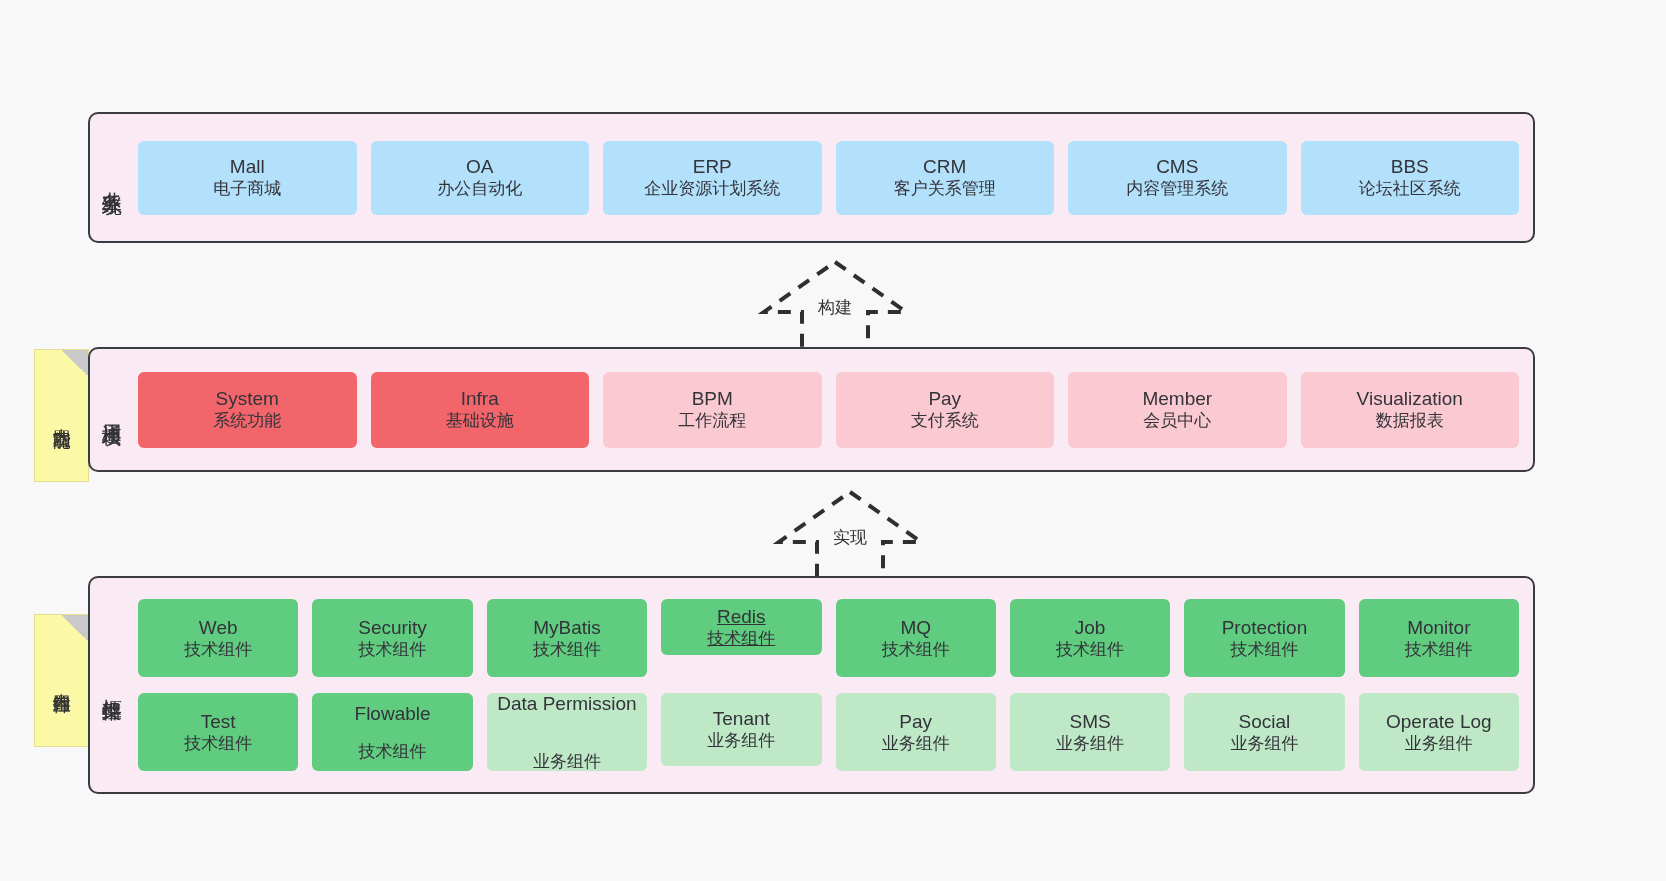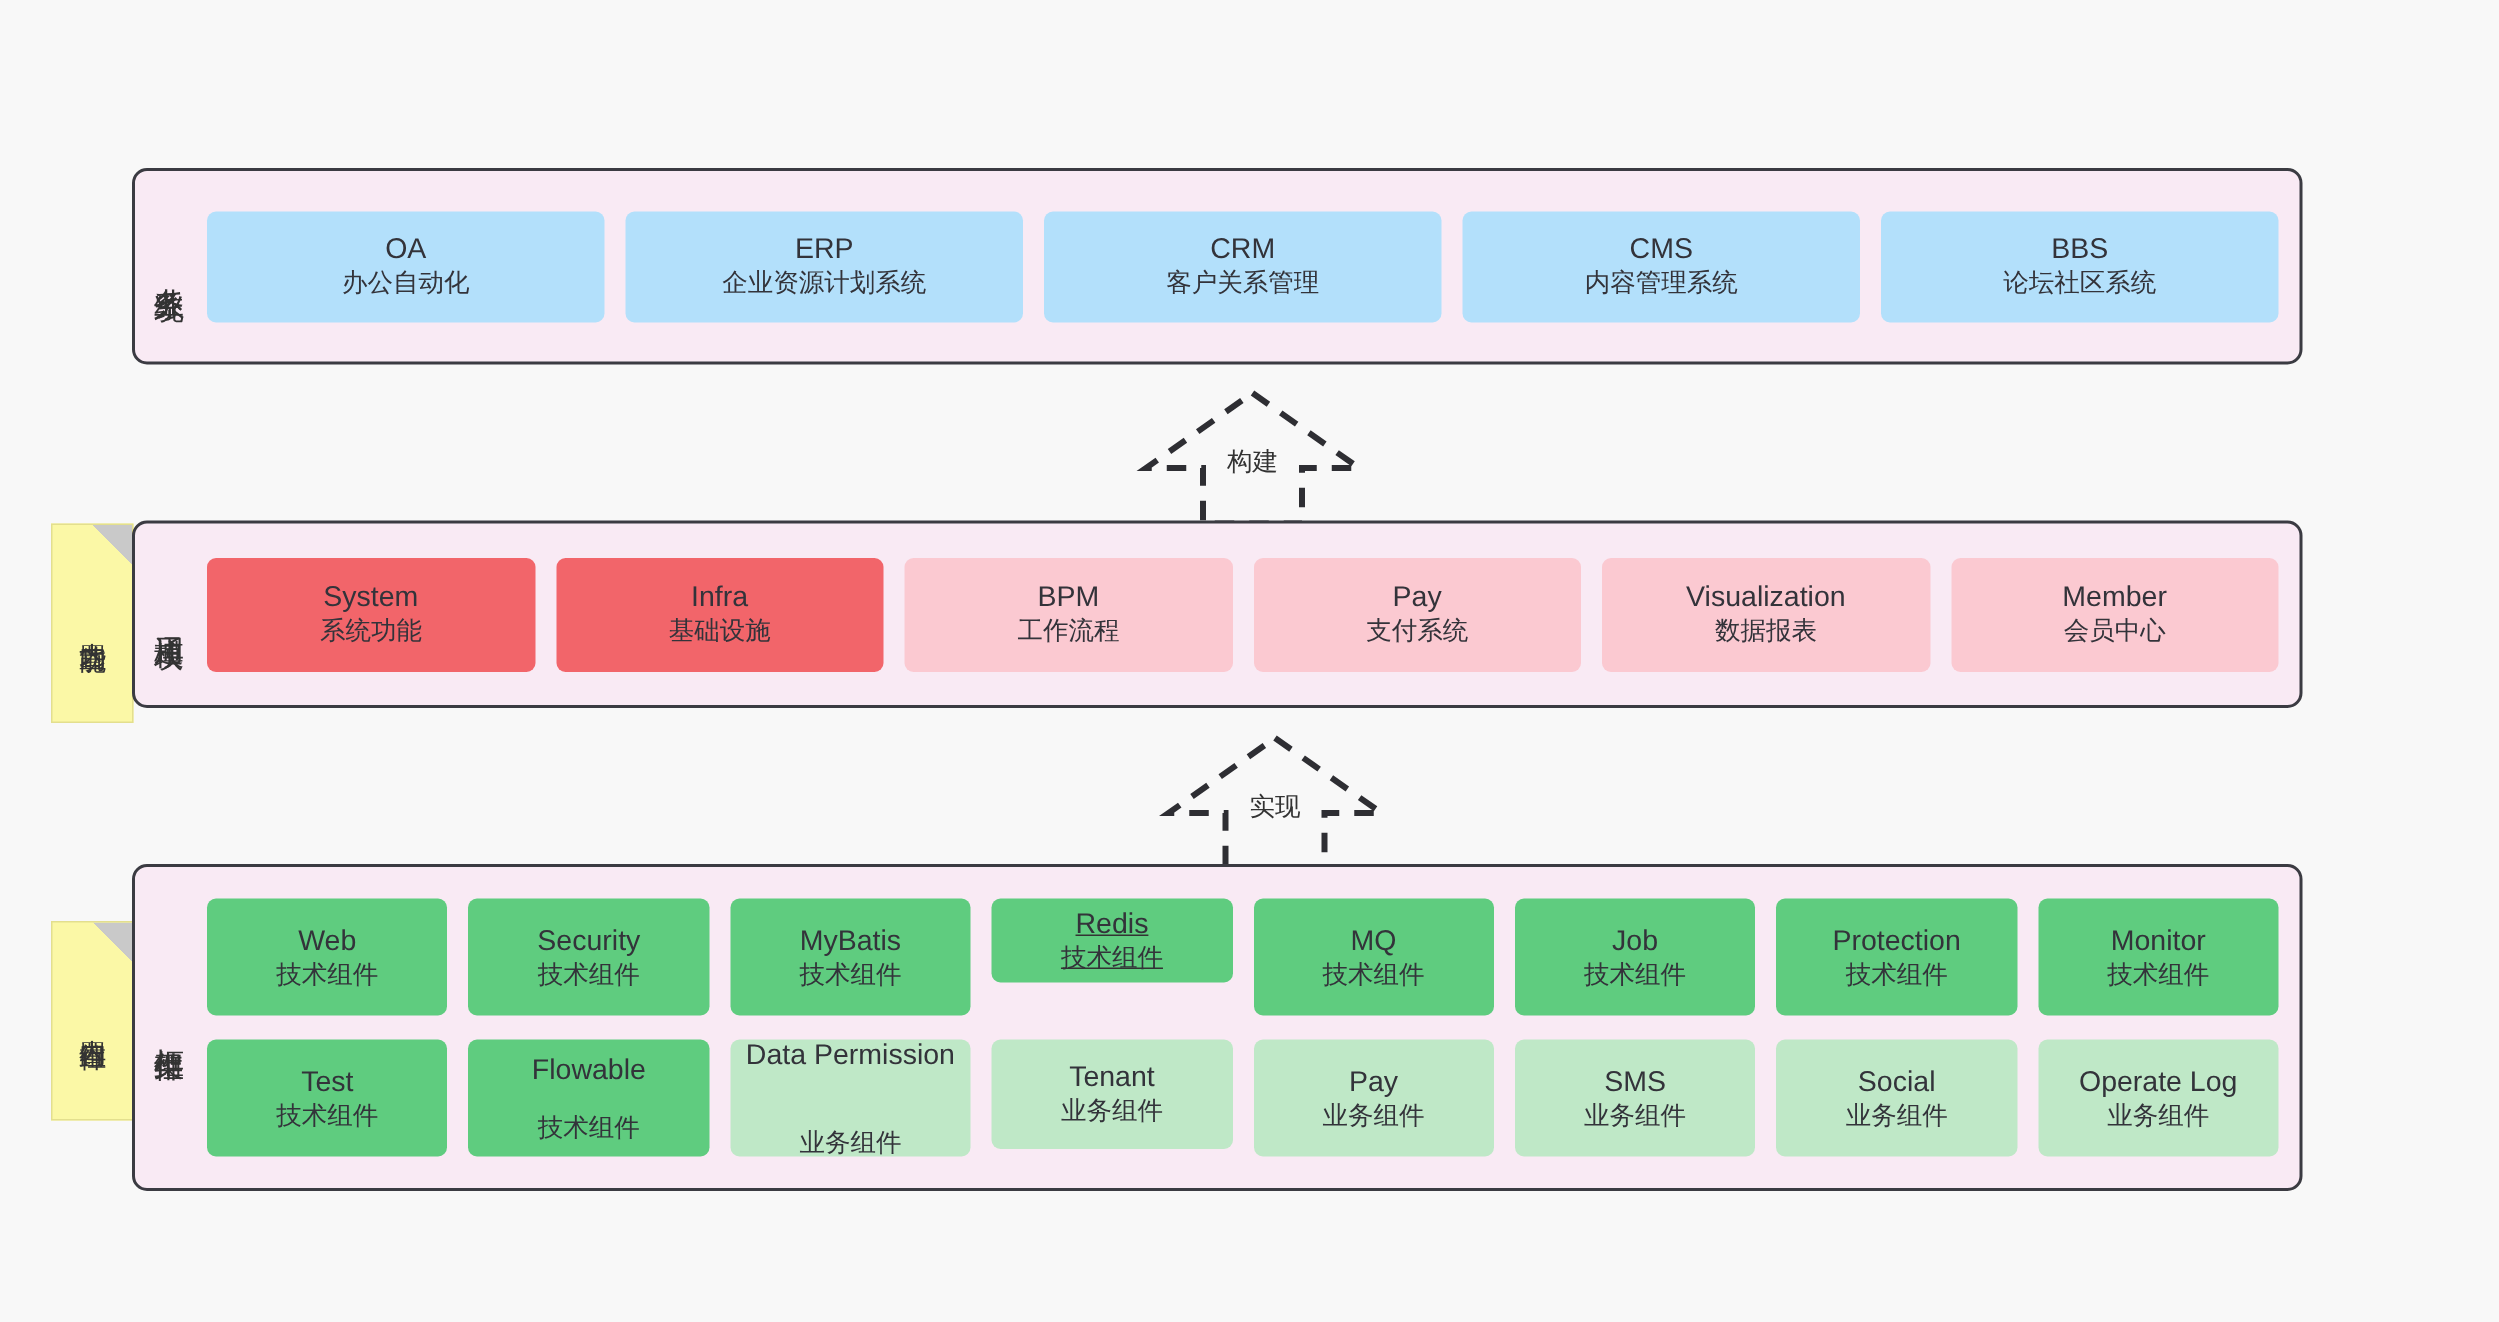--- a/index.html
+++ b/index.html
@@ -144,20 +144,24 @@
 </head>
 <body>
 
 <div class="canvas">
 
   <div class="layer" id="layer-business" style="left:88px; top:112px; width:1447px; height:131px;">
     <div class="layer-label">业务系统</div>
     <div class="layer-body">
       <div class="row">
         <div class="node blue" style="height:74px;">
+          <div class="title">Mall</div>
+          <div class="sub">电子商城</div>
+        </div>
+        <div class="node blue" style="height:74px;">
           <div class="title">OA</div>
           <div class="sub">办公自动化</div>
         </div>
         <div class="node blue" style="height:74px;">
           <div class="title">ERP</div>
           <div class="sub">企业资源计划系统</div>
         </div>
         <div class="node blue" style="height:74px;">
           <div class="title">CRM</div>
           <div class="sub">客户关系管理</div>
@@ -200,26 +204,26 @@
         </div>
         <div class="node pink" style="height:76px;text-align:center;">
           <div class="title">BPM</div>
           <div class="sub">工作流程</div>
         </div>
         <div class="node pink" style="height:76px;">
           <div class="title">Pay</div>
           <div class="sub">支付系统</div>
         </div>
         <div class="node pink" style="height:76px;">
+          <div class="title">Member</div>
+          <div class="sub">会员中心</div>
+        </div>
+        <div class="node pink" style="height:76px;">
           <div class="title">Visualization</div>
           <div class="sub">数据报表</div>
-        </div>
-        <div class="node pink" style="height:76px;">
-          <div class="title">Member</div>
-          <div class="sub">会员中心</div>
         </div>
       </div>
     </div>
   </div>
 
   <div class="arrow" style="left:775px; top:488px;">
     <svg viewBox="0 0 150 95" preserveAspectRatio="none" aria-hidden="true">
       <path d="M 75 4 L 146 54 L 108 54 L 108 91 L 42 91 L 42 54 L 4 54 Z" fill="none" stroke="#2e2e33" stroke-width="4" stroke-dasharray="13 10" stroke-linejoin="miter" stroke-linecap="butt"></path>
     </svg>
     <div class="arrow-label">实现</div>

